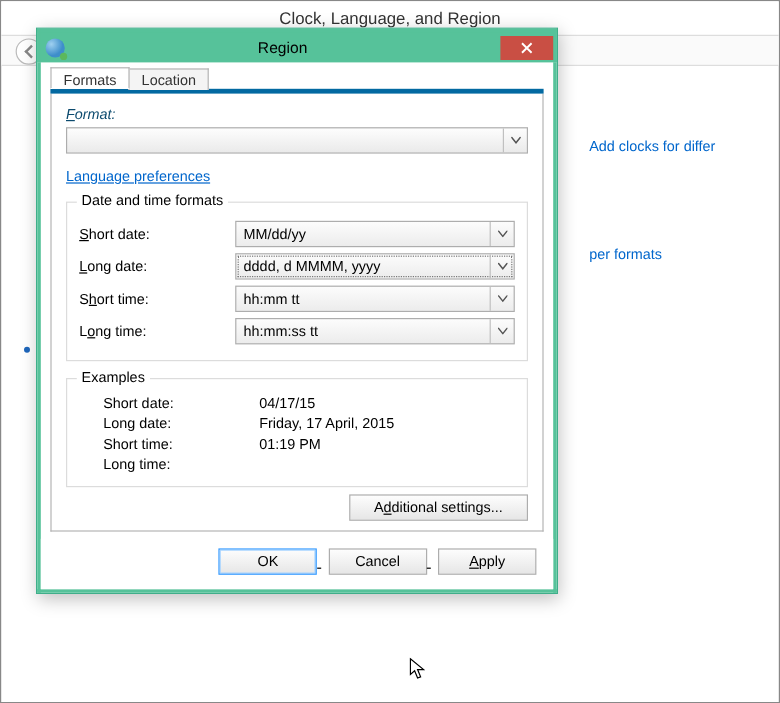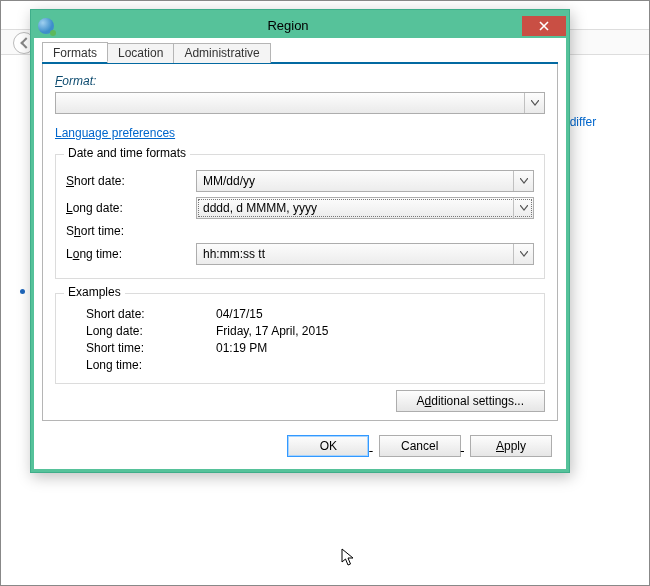--- a/index.html
+++ b/index.html
@@ -62,22 +62,22 @@
   .bg-bullet {
     position: absolute;
     left: 19px; top: 288px;
     width: 5px; height: 5px;
     border-radius: 50%;
     background: #1e66bb;
   }
   
   .dialog {
     position: absolute;
-    left: 29px; top: 8px;
-    width: 540px;
+    left: 29px; top: 22px;
+    width: 435px;
     background: #fff;
     border: 1px solid #3fae8a;
     box-shadow: 2px 4px 14px rgba(0,0,0,0.25);
   }
   .titlebar {
     height: 28px;
     background: #56c29a;
     border: 3px solid #56c29a;
     border-bottom: none;
     display: flex;
@@ -120,21 +120,21 @@
     border: 3px solid #56c29a;
     border-top: none;
     padding: 4px 0 0 0;
     background: #fff;
   }
   
   .tab-row {
     display: flex;
     position: relative;
     margin: 0 8px;
-    border-bottom: 2px solid #0369a1;
+    border-bottom: 4px solid #0369a1;
     height: 22px;
   }
   .tab {
     padding: 2px 10px;
     border: 1px solid #b5b5b5;
     border-bottom: none;
     background: #f4f4f4;
     margin-right: -1px;
     font-size: 12px;
     position: relative;
@@ -264,21 +264,20 @@
     <span class="close-btn">
       <svg viewBox="0 0 10 10">
           <path d="M1 1 L9 9 M9 1 L1 9" stroke="#fff" stroke-width="1.6"></path>
         </svg>
     </span>
   </div>
   <div class="dialog-body">
     <div class="tab-row">
       <div class="tab active">Formats</div>
       <div class="tab">Location</div>
-      <div class="tab">Administrative</div>
     </div>
 
     <div class="tab-panel">
       <div class="label"><span class="underline-letter">F</span><span>ormat:</span></div>
       <div class="format-select" style="margin-top:4px;">
         <span class="caret">
             <svg viewBox="0 0 8 6">
               <path d="M0 0 L4 5 L8 0" fill="none" stroke="#555" stroke-width="1.2"></path>
             </svg>
           </span>
@@ -313,20 +312,30 @@
                   <svg viewBox="0 0 8 6">
                     <path d="M0 0 L4 5 L8 0" fill="none" stroke="#555" stroke-width="1.2"></path>
                   </svg>
                 </span>
             </div>
           </div>
         </div>
 
         <div class="form-row">
           <div class="col-label">S<span class="underline-letter">h</span>ort time:</div>
+          <div class="col-input">
+            <div class="combo">
+              <span>hh:mm tt</span>
+              <span class="caret">
+                  <svg viewBox="0 0 8 6">
+                    <path d="M0 0 L4 5 L8 0" fill="none" stroke="#555" stroke-width="1.2"></path>
+                  </svg>
+                </span>
+            </div>
+          </div>
         </div>
 
         <div class="form-row">
           <div class="col-label">L<span class="underline-letter">o</span>ng time:</div>
           <div class="col-input">
             <div class="combo">
               <span>hh:mm:ss tt</span>
               <span class="caret">
                   <svg viewBox="0 0 8 6">
                     <path d="M0 0 L4 5 L8 0" fill="none" stroke="#555" stroke-width="1.2"></path>

